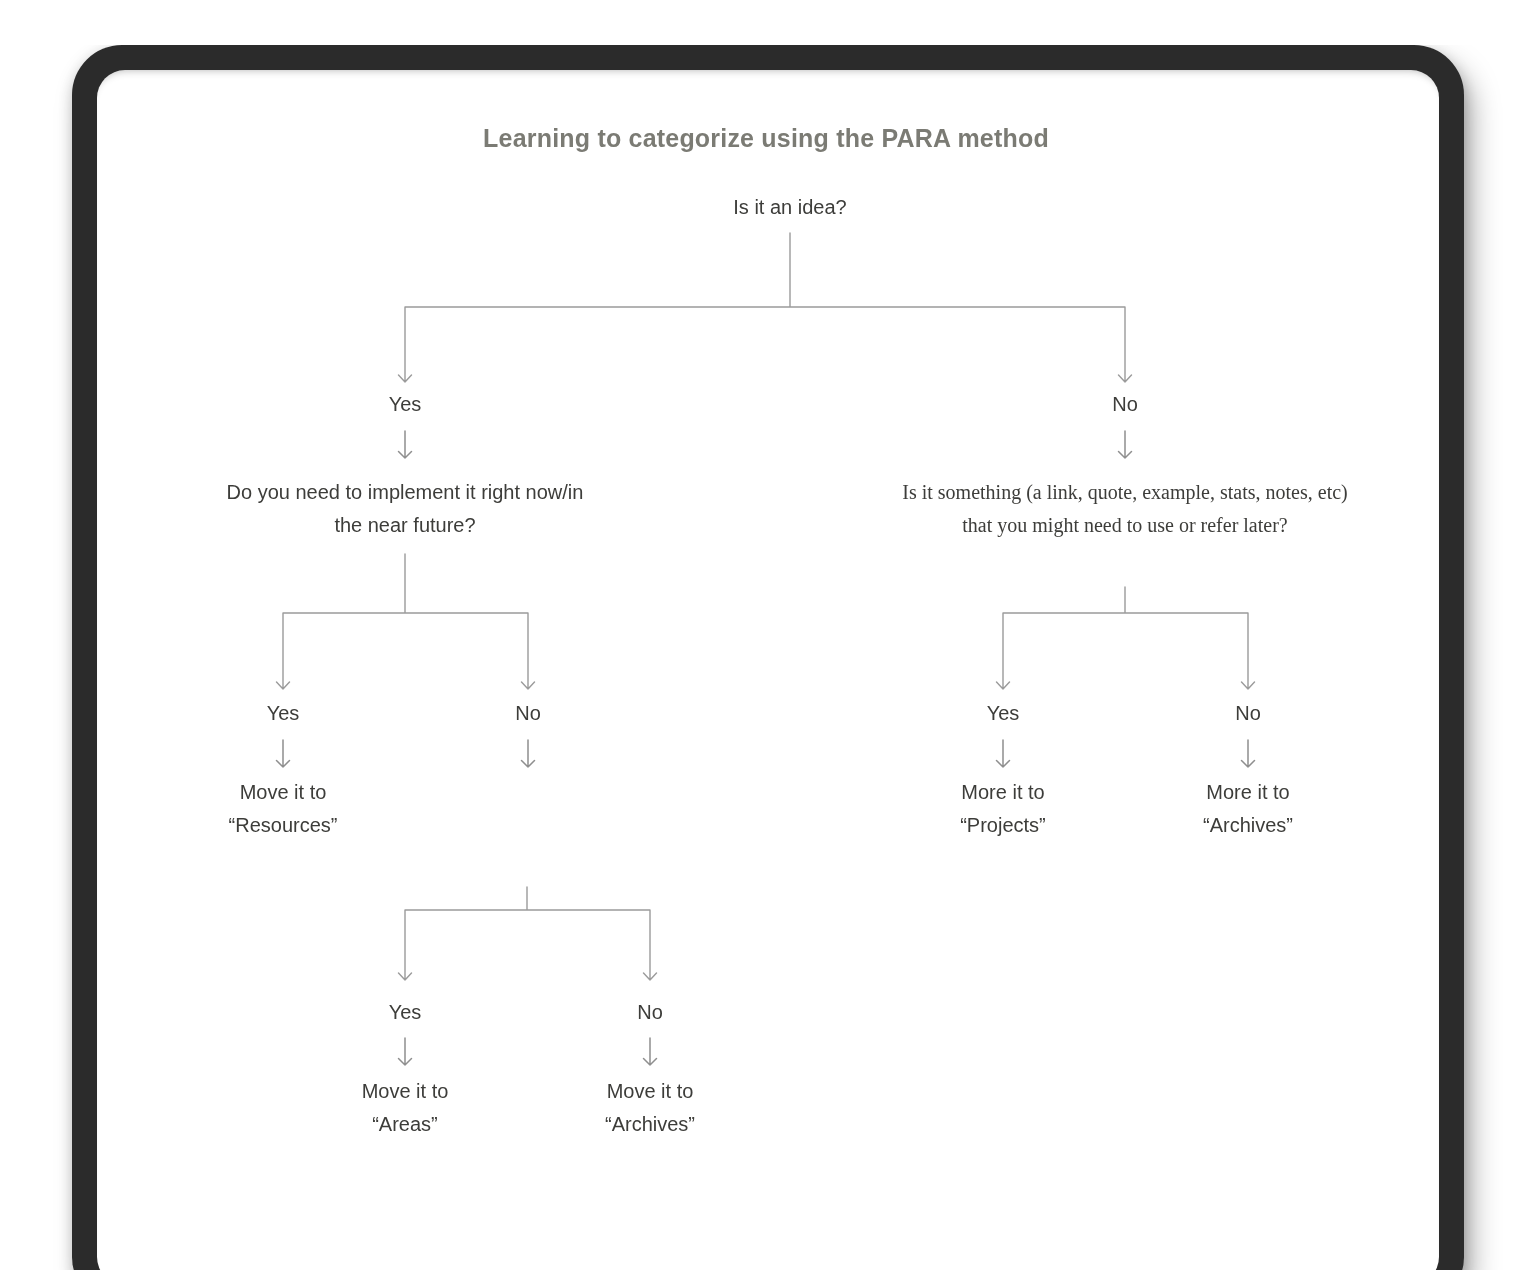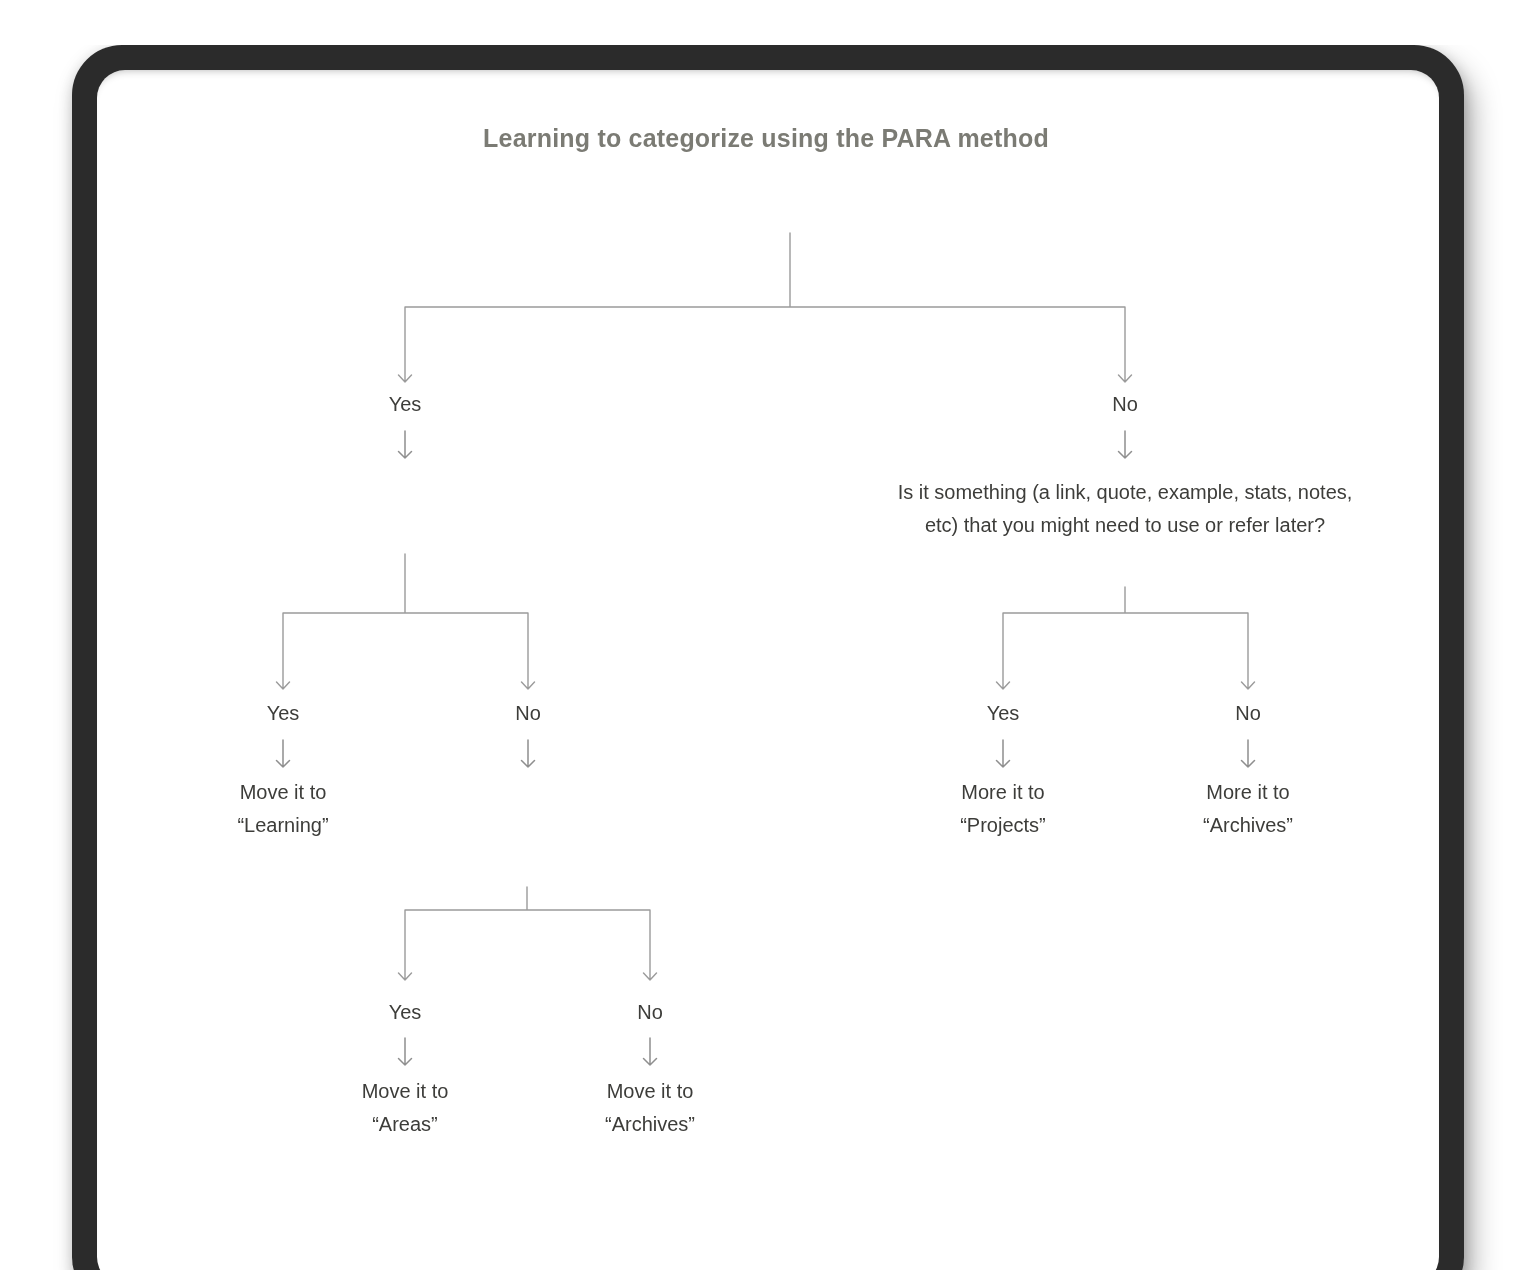--- a/index.html
+++ b/index.html
@@ -71,32 +71,34 @@
                M283 568 V644 M276.5 637 L283 644 L289.5 637
                M528 568 V644 M521.5 637 L528 644 L534.5 637"></path>
       <path d="M527 842 V865 M405 865 H650
                M405 865 V935 M398.5 928 L405 935 L411.5 928
                M650 865 V935 M643.5 928 L650 935 L656.5 928"></path>
       <path d="M1125 542 V568 M1003 568 H1248
                M1003 568 V644 M996.5 637 L1003 644 L1009.5 637
                M1248 568 V644 M1241.5 637 L1248 644 L1254.5 637"></path>
     </svg>
 
+    <div class="node" style="left:640px; top:146px; width:300px;">Is it an idea?</div>
 
     <div class="label" style="left:345px; top:343px; width:120px;">Yes</div>
     <div class="label" style="left:1065px; top:343px; width:120px;">No</div>
 
     <svg class="arrow-icon" style="left:396px; top:384px;" viewBox="0 0 18 34" fill="none" stroke="#8f8f8f" stroke-width="1.5" stroke-linecap="round" stroke-linejoin="round">
       <path d="M9 2 V29 M2.5 22.5 L9 29 L15.5 22.5"></path>
       </svg>
     <svg class="arrow-icon" style="left:1116px; top:384px;" viewBox="0 0 18 34" fill="none" stroke="#8f8f8f" stroke-width="1.5" stroke-linecap="round" stroke-linejoin="round">
       <path d="M9 2 V29 M2.5 22.5 L9 29 L15.5 22.5"></path>
       </svg>
 
-    <div class="node" style="left:890px; top:431px; width:470px;">Is it something (a link, quote, example, stats, notes, etc) that you might need to use or refer later?</div>
+    <div class="node" style="left:225px; top:431px; width:360px;">Do you need to implement it right now/in the near future?</div>
+    <div class="node" style="left:890px; top:431px; width:470px;font-family:Liberation Serif, serif;">Is it something (a link, quote, example, stats, notes, etc) that you might need to use or refer later?</div>
 
     <div class="label" style="left:223px; top:652px; width:120px;">Yes</div>
     <div class="label" style="left:468px; top:652px; width:120px;">No</div>
     <div class="label" style="left:943px; top:652px; width:120px;">Yes</div>
     <div class="label" style="left:1188px; top:652px; width:120px;">No</div>
 
     <svg class="arrow-icon" style="left:274px; top:693px;" viewBox="0 0 18 34" fill="none" stroke="#8f8f8f" stroke-width="1.5" stroke-linecap="round" stroke-linejoin="round">
       <path d="M9 2 V29 M2.5 22.5 L9 29 L15.5 22.5"></path>
       </svg>
     <svg class="arrow-icon" style="left:519px; top:693px;" viewBox="0 0 18 34" fill="none" stroke="#8f8f8f" stroke-width="1.5" stroke-linecap="round" stroke-linejoin="round">
@@ -104,21 +106,21 @@
       </svg>
     <svg class="arrow-icon" style="left:994px; top:693px;" viewBox="0 0 18 34" fill="none" stroke="#8f8f8f" stroke-width="1.5" stroke-linecap="round" stroke-linejoin="round">
       <path d="M9 2 V29 M2.5 22.5 L9 29 L15.5 22.5"></path>
       </svg>
     <svg class="arrow-icon" style="left:1239px; top:693px;" viewBox="0 0 18 34" fill="none" stroke="#8f8f8f" stroke-width="1.5" stroke-linecap="round" stroke-linejoin="round">
       <path d="M9 2 V29 M2.5 22.5 L9 29 L15.5 22.5"></path>
       </svg>
 
     <div class="outcome" style="left:198px; top:731px; width:170px;">
       <span class="line">Move it to</span>
-      <span class="line">“Learning”</span>
+      <span class="line">“Resources”</span>
     </div>
 
     <div class="outcome" style="left:913px; top:731px; width:180px;">
       <span class="line">More it to</span>
       <span class="line">“Projects”</span>
     </div>
     <div class="outcome" style="left:1158px; top:731px; width:180px;">
       <span class="line">More it to</span>
       <span class="line">“Archives”</span>
     </div>

